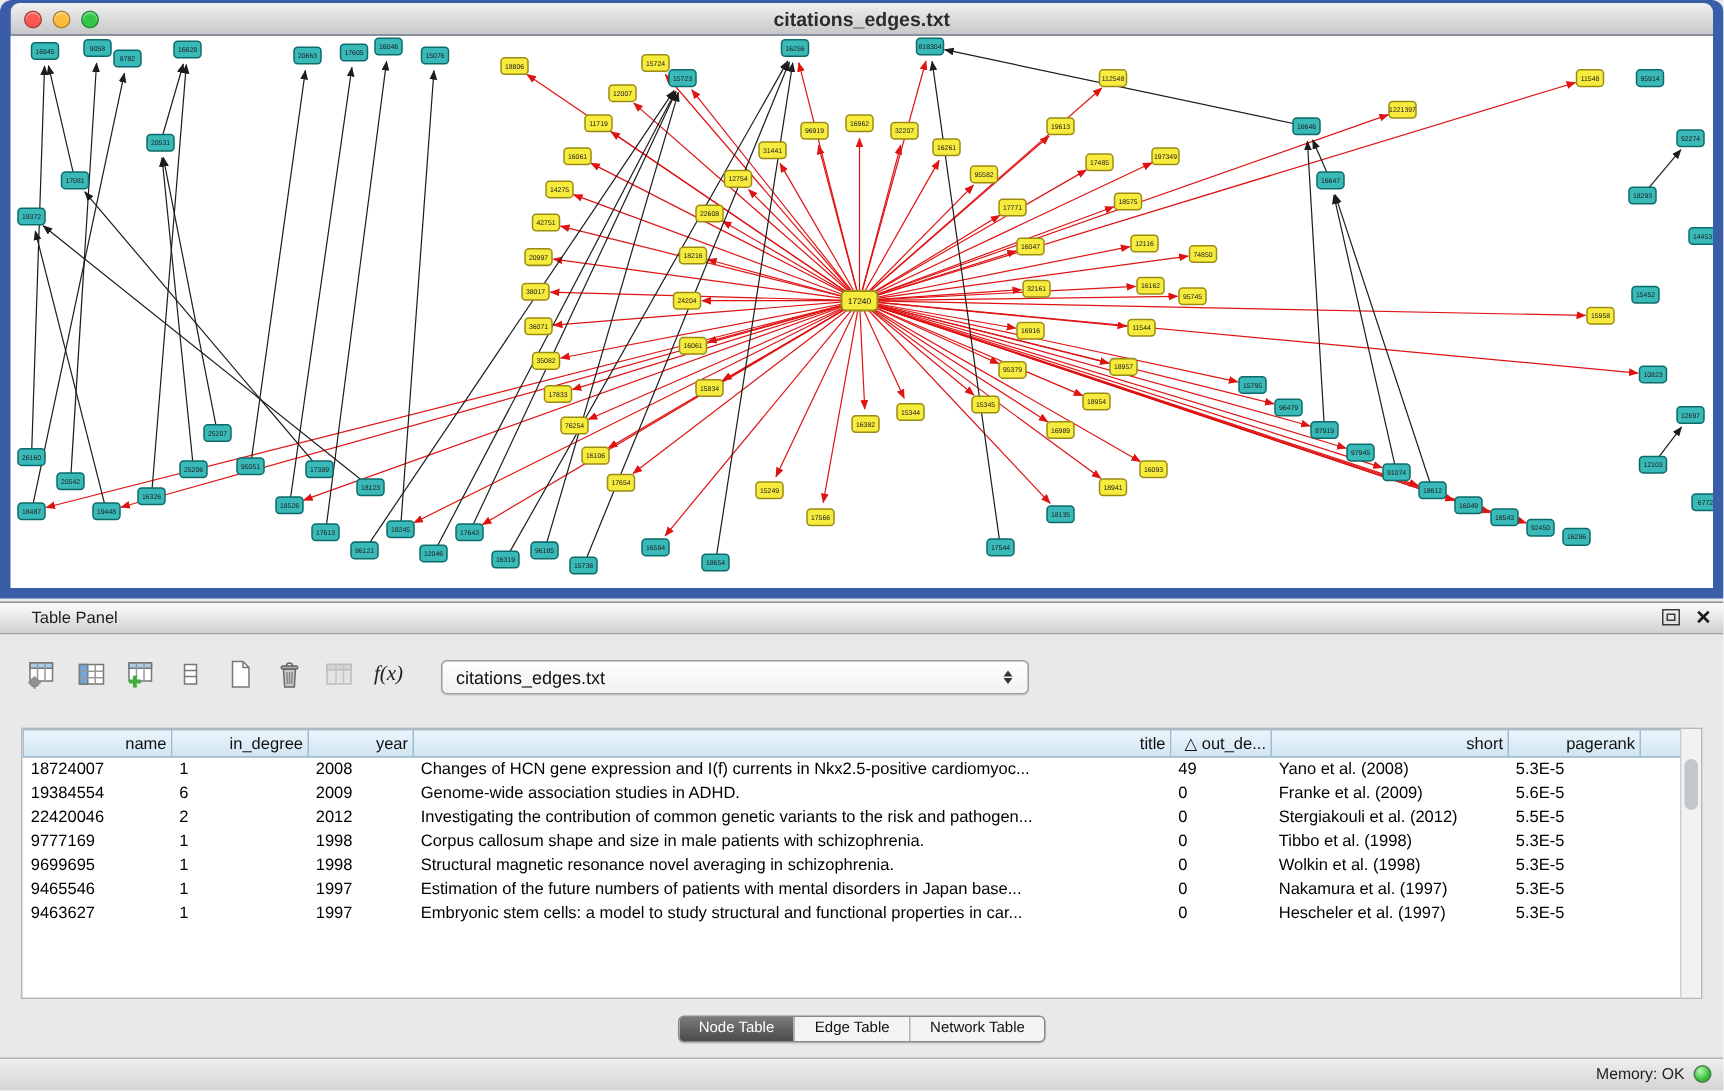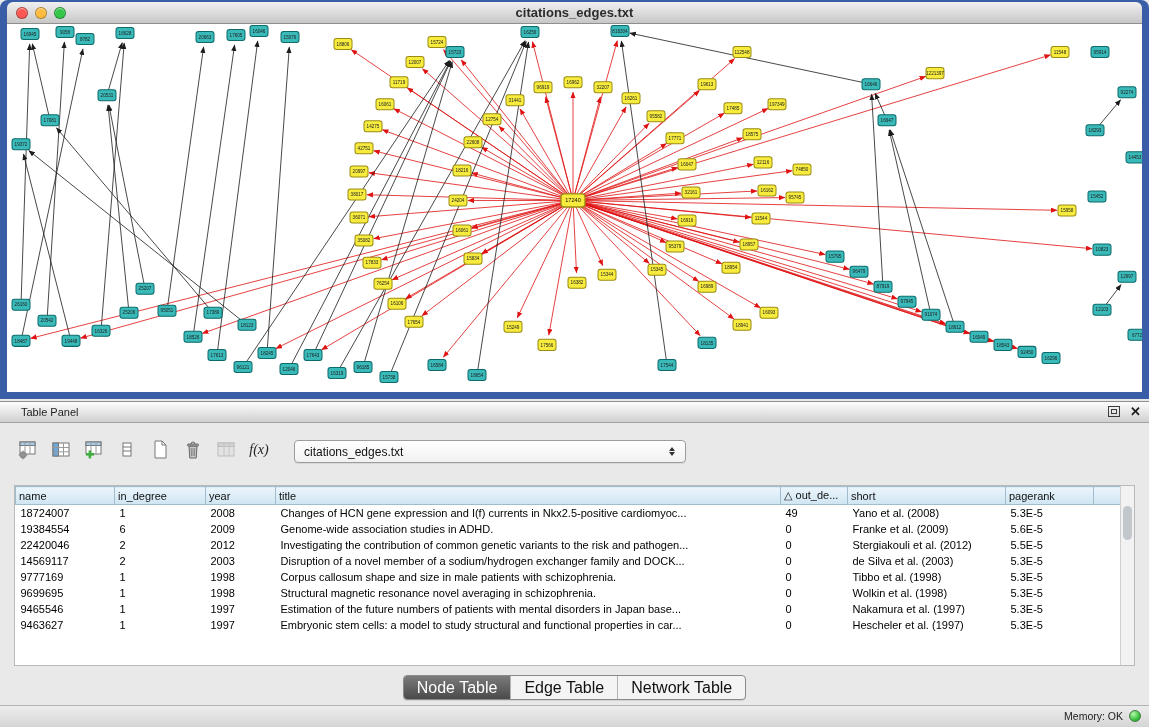--- a/index.html
+++ b/index.html
@@ -66,36 +66,36 @@
 
   
   #table-wrap{
     position:absolute;top:62px;left:14px;width:1121px;height:181px;
     background:#ffffff;border:1px solid #b9b9b9;box-sizing:border-box;overflow:hidden;
   }
   #data-table{border-collapse:collapse;table-layout:fixed;width:1105px;font-size:11px;}
   #data-table th{
     background:linear-gradient(#ebf5fc,#cfe5f2);
     border:1px solid #a3bccd;height:18px;font-weight:normal;color:#111;
-    padding:0 3px;white-space:nowrap;overflow:hidden;text-align:left;box-sizing:border-box;
+    padding:0 3px;white-space:nowrap;overflow:hidden;text-align:right;box-sizing:border-box;
   }
   #data-table td{
     height:16px;padding:0 5px;white-space:nowrap;overflow:hidden;
     color:#000;box-sizing:border-box;
   }
   #vscroll{
     position:absolute;top:0;right:0;width:14px;height:100%;
     background:#f2f2f2;border-left:1px solid #cfcfcf;box-sizing:border-box;
   }
   #vscroll .thumb{position:absolute;top:20px;left:2px;width:9px;height:34px;background:#c2c7cc;border-radius:5px;}
 
   
   #tabs-row{position:absolute;top:252px;left:0;width:100%;text-align:center;}
   .tabbar{display:inline-flex;border:1px solid #8a8a8a;border-radius:4px;overflow:hidden;background:#f4f4f4;box-shadow:0 1px 1px rgba(0,0,0,.1);}
-  .tab{padding:2.5px 13px;font-size:16px;color:#111;border-left:1px solid #b3b3b3;cursor:default;}
+  .tab{padding:2.5px 13px;font-size:10px;color:#111;border-left:1px solid #b3b3b3;cursor:default;}
   .tab:first-child{border-left:none;}
   .tab.active{background:linear-gradient(#7b7b7b,#4a4a4a);color:#fff;}
 
   
   #status-bar{
     position:absolute;bottom:0;left:0;width:100%;height:22px;
     background:linear-gradient(#ededed,#d5d5d5);border-top:1px solid #b3b3b3;box-sizing:border-box;
   }
   #memory{position:absolute;right:26px;top:4px;font-size:10.5px;color:#222;line-height:13px;margin-left:40px;}
   #mem-orb{
@@ -826,30 +826,20 @@
             <td>22420046</td>
             <td>2</td>
             <td>2012</td>
             <td>Investigating the contribution of common genetic variants to the risk and pathogen...</td>
             <td>0</td>
             <td>Stergiakouli et al. (2012)</td>
             <td>5.5E-5</td>
             <td></td>
           </tr>
           <tr>
-            <td>14569117</td>
-            <td>2</td>
-            <td>2003</td>
-            <td>Disruption of a novel member of a sodium/hydrogen exchanger family and DOCK...</td>
-            <td>0</td>
-            <td>de Silva et al. (2003)</td>
-            <td>5.3E-5</td>
-            <td></td>
-          </tr>
-          <tr>
             <td>9777169</td>
             <td>1</td>
             <td>1998</td>
             <td>Corpus callosum shape and size in male patients with schizophrenia.</td>
             <td>0</td>
             <td>Tibbo et al. (1998)</td>
             <td>5.3E-5</td>
             <td></td>
           </tr>
           <tr>

